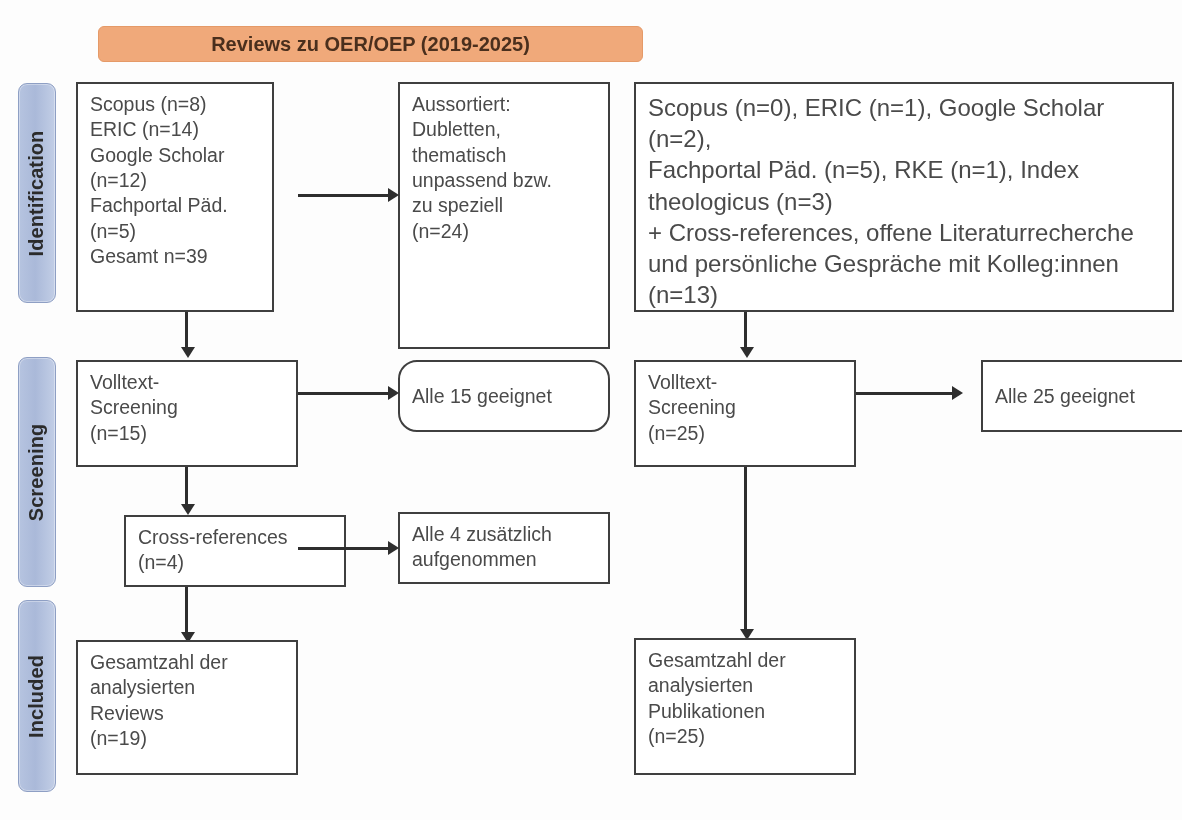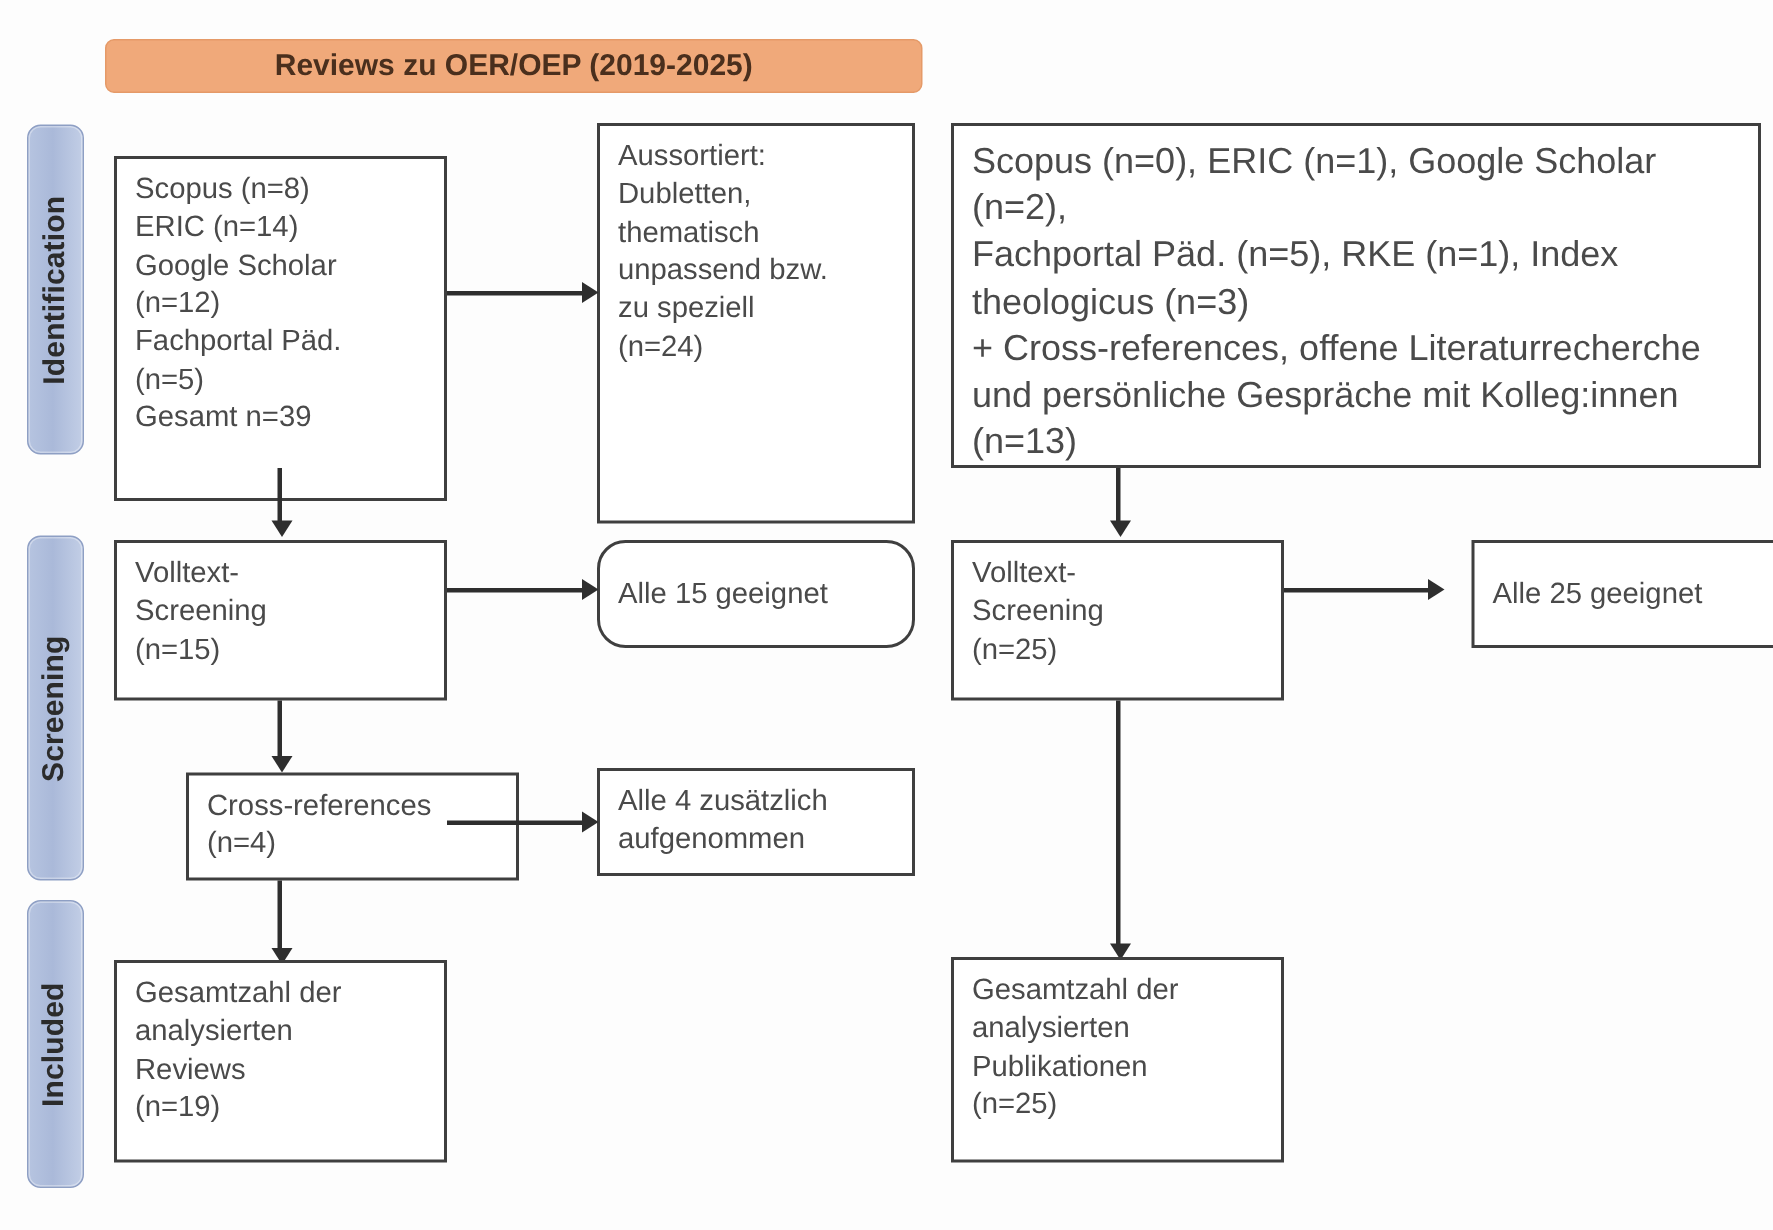--- a/index.html
+++ b/index.html
@@ -50,20 +50,21 @@
     border-radius: 6px;
     background: #f0a97a;
     border: 1px solid #e59a68;
     display: flex;
     align-items: center;
     justify-content: center;
     font-size: 20px;
     font-weight: bold;
     color: #4a2f1d;
     white-space: nowrap;
+    margin-left: 28px;
   }
 
   
   .flow-box {
     position: absolute;
     background: #ffffff;
     border: 2.5px solid #3f3f3f;
     box-sizing: border-box;
     padding: 8px 10px 6px 12px;
     font-size: 19.5px;
@@ -123,21 +124,21 @@
 
   <div class="phase-bar" style="top:600px; height:190px;">
     <span class="phase-label">Included</span>
   </div>
 
   <div class="col-header" style="left:70px; top:26px; width:543px;">
     <span>Reviews zu OER/OEP (2019-2025)</span>
   </div>
 
 
-  <div class="flow-box" style="left:76px; top:82px; width:222px; height:230px;margin-top:22px;">Scopus (n=8)
+  <div class="flow-box" style="left:76px; top:82px; width:198px; height:230px;">Scopus (n=8)
 ERIC (n=14)
 Google Scholar
 (n=12)
 Fachportal Päd.
 (n=5)
 Gesamt n=39</div>
 
   <div class="flow-box" style="left:398px; top:82px; width:212px; height:267px;">Aussortiert:
 Dubletten,
 thematisch

